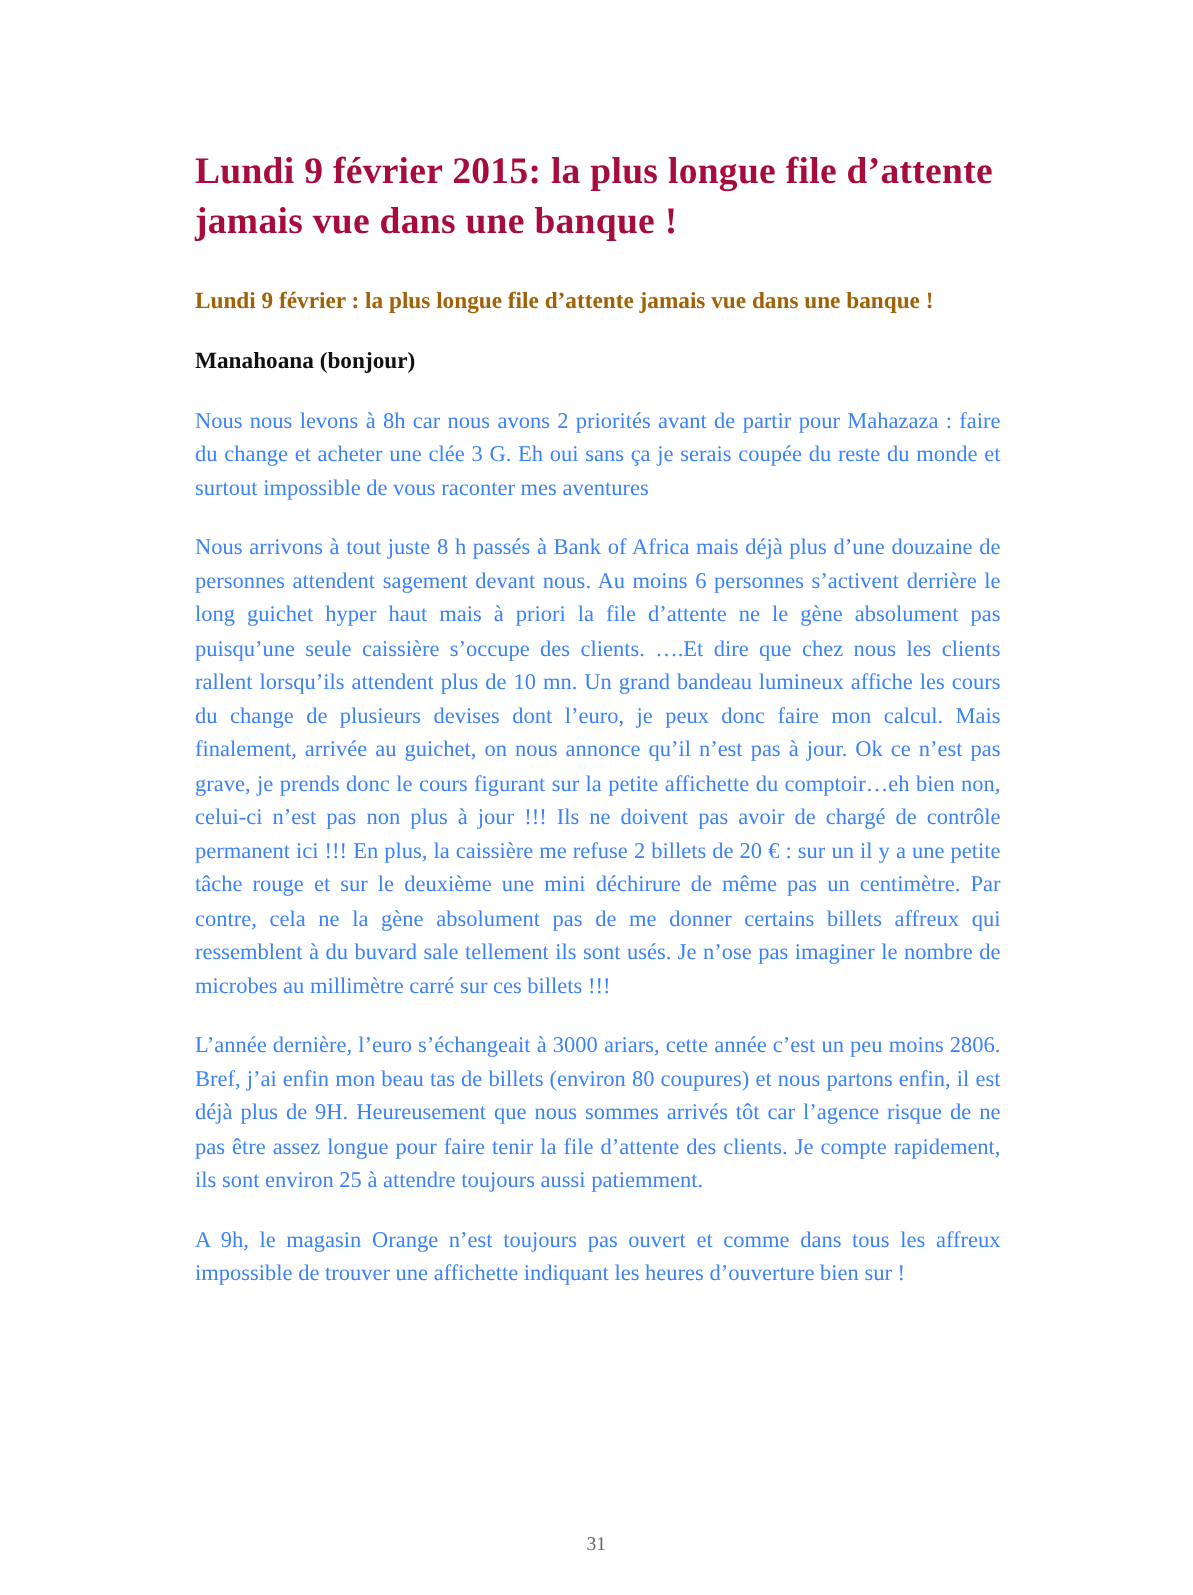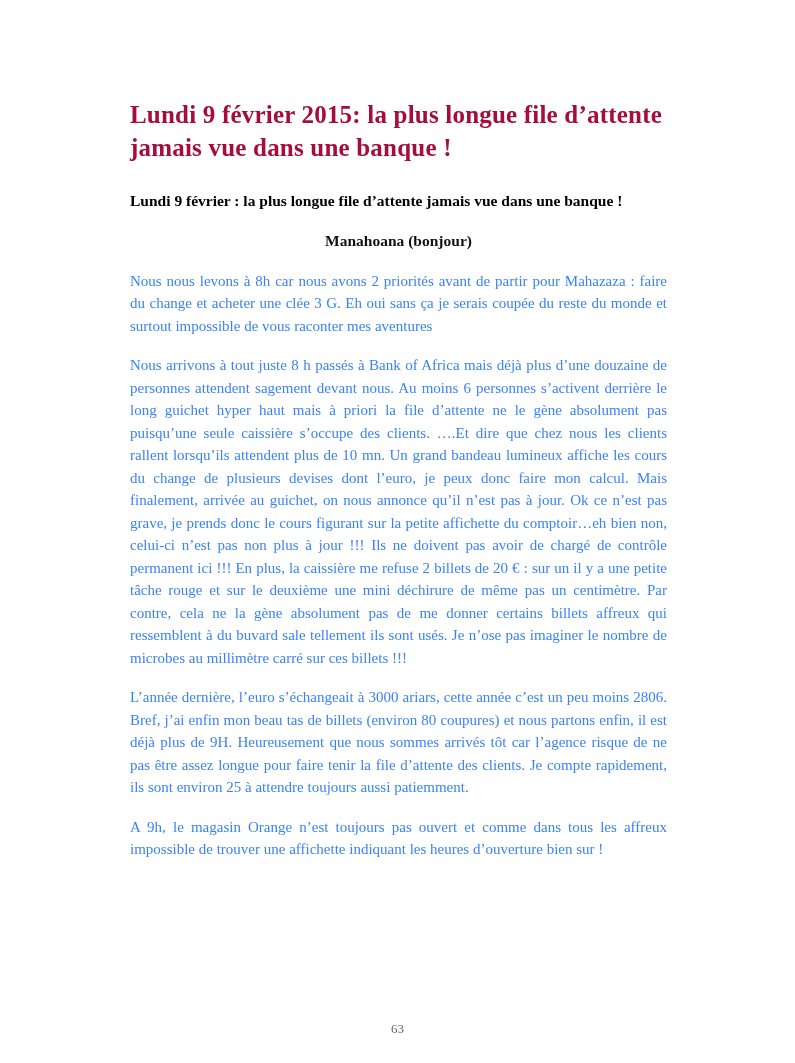--- a/index.html
+++ b/index.html
@@ -28,28 +28,27 @@
     font-weight: bold;
     line-height: 1.32;
     color: #a60d3c;
     letter-spacing: 0.2px;
   }
   .doc-subtitle {
     margin: 0 0 20px 0;
     font-size: 15.5px;
     font-weight: bold;
     line-height: 1.4;
-    color: #000000;
+    color: #a16207;
   }
   .doc-greeting {
     margin: 0 0 20px 0;
     font-size: 15.5px;
     font-weight: bold;
     color: #111111;
-    text-align: center;
   }
   .doc-paragraph {
     margin: 0 0 17px 0;
     font-size: 15px;
     line-height: 1.5;
     text-align: justify;
     color: #3b82f6;
   }
   .page-number {
     position: absolute;
@@ -75,14 +74,14 @@
     <p class="doc-paragraph">Nous nous levons à 8h car nous avons  2 priorités avant de partir pour Mahazaza : faire du change et acheter une clée 3 G. Eh oui sans ça je serais coupée du reste du monde et surtout impossible de vous raconter mes aventures</p>
 
     <p class="doc-paragraph">Nous arrivons à tout juste 8 h passés à Bank of Africa mais déjà plus d’une douzaine de personnes attendent sagement devant nous. Au moins 6 personnes s’activent derrière le long guichet hyper haut  mais à priori la file d’attente ne le gène absolument pas puisqu’une seule caissière s’occupe des clients.  ….Et dire que chez nous les clients rallent lorsqu’ils attendent plus de 10 mn.   Un grand bandeau lumineux  affiche les cours du change de plusieurs devises dont l’euro, je peux  donc faire mon calcul. Mais finalement, arrivée au guichet,  on nous annonce qu’il n’est pas à jour. Ok ce n’est pas grave, je prends donc le cours figurant sur la  petite affichette du comptoir…eh bien non, celui-ci n’est pas non plus à jour !!! Ils ne doivent pas avoir de chargé de contrôle permanent ici !!!      En plus, la caissière me refuse 2 billets de 20 € :  sur un il y a une petite tâche rouge et sur le deuxième une mini déchirure de même pas un centimètre. Par contre,  cela ne la gène absolument pas de me donner certains billets affreux qui ressemblent à du buvard sale tellement ils sont usés. Je n’ose pas imaginer le nombre de microbes au millimètre carré sur ces billets !!!</p>
 
     <p class="doc-paragraph">L’année dernière, l’euro s’échangeait à  3000 ariars, cette  année c’est un peu moins  2806.  Bref, j’ai enfin mon beau tas de billets (environ 80 coupures) et nous partons enfin,  il est déjà plus de 9H. Heureusement que nous sommes arrivés  tôt car l’agence risque de ne pas être assez longue pour faire tenir la file d’attente des clients.  Je compte rapidement, ils sont environ 25 à attendre  toujours aussi patiemment.</p>
 
     <p class="doc-paragraph">A 9h, le magasin Orange n’est toujours pas ouvert et comme dans tous les affreux impossible de trouver une affichette indiquant les heures d’ouverture bien sur !</p>
 
   </div>
 
-  <div class="page-number">63</div>
+  <div class="page-number">31</div>
 </div>
 
 </body></html>

